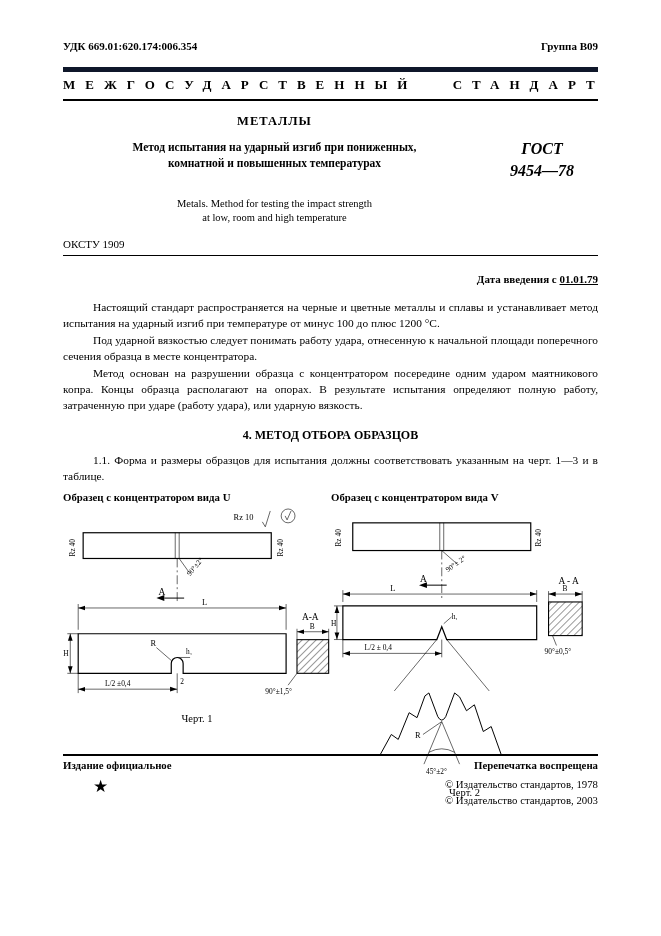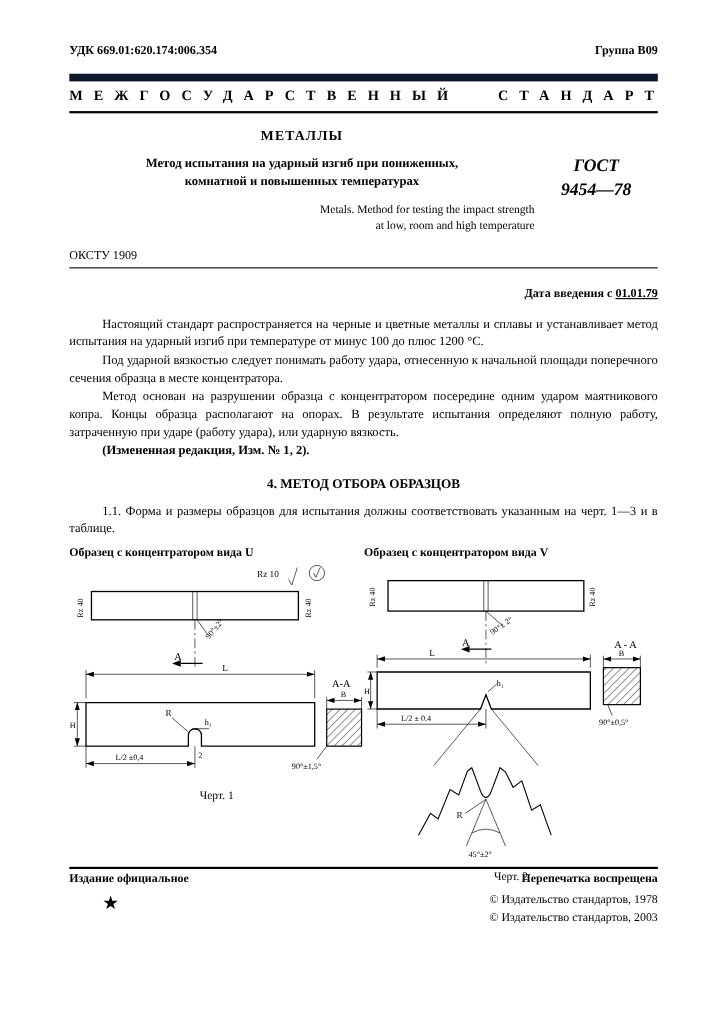--- a/index.html
+++ b/index.html
@@ -3,27 +3,27 @@
 <meta charset="utf-8">
 <style>
   * { margin:0; padding:0; box-sizing:border-box; }
   html,body { background:#fff; }
   .page {
     width:661px; height:936px; background:#fff; position:relative;
     font-family:"Liberation Serif","DejaVu Serif",serif; color:#000;
     padding:40px 63px 4px 63px; overflow:hidden; margin:0 auto;
   }
   .top-row { display:flex; justify-content:space-between; font-weight:bold; font-size:11px; }
-  .band { margin-top:15px; border-top:7px solid #0f172a; border-bottom:2px solid #000; padding:5px 0 6px; }
+  .band { margin-top:15px; border-top:5px solid #0f172a; border-bottom:2px solid #000; padding:5px 0 6px; }
   .band-text { font-weight:bold; font-size:13px; letter-spacing:10px; word-spacing:22px; white-space:nowrap; text-align:center; }
   .title-area { display:flex; margin-top:13px; }
   .title-left { flex:1; text-align:center; }
   .metals { font-weight:bold; font-size:12.5px; margin-bottom:11px; letter-spacing:1px; }
   .sub { font-weight:bold; font-size:11.5px; line-height:1.35; }
-  .en { font-size:10.5px; margin-top:12px; line-height:1.3;text-align:right; }
+  .en { font-size:10.5px; margin-top:26px; line-height:1.3; }
   .gost { width:112px; text-align:center; font-weight:bold; font-size:16px; line-height:1.35; padding-top:24px;font-style:italic; }
   .okstu { font-size:11px; margin-top:14px; }
   .rule { border:none; border-top:1px solid #000; margin-top:5px; }
   .date-line { text-align:right; font-weight:bold; font-size:11px; margin-top:17px; }
   .u { text-decoration:underline; }
   .bodytext { margin-top:15px; font-size:11.4px; line-height:1.4; }
   .bodytext p { text-align:justify; text-indent:30px; margin-bottom:1px; }
   .p-bold { font-weight:bold; }
   .sec { text-align:center; font-weight:bold; font-size:12px; margin:13px 0 9px; }
   .figures { display:flex; margin-top:6px; }
@@ -32,21 +32,21 @@
   .fig-caption { font-weight:bold; font-size:10.8px; margin-bottom:4px; }
   .fig-label { font-size:10.5px; text-align:center; margin-top:8px; }
   svg { display:block; margin:0 auto; }
   svg text { font-family:"Liberation Serif","DejaVu Serif",serif; font-size:8.5px; fill:#000; }
   svg .t7 { font-size:7.5px; }
   svg .t9 { font-size:9.5px; }
   .bar { stroke:#000; stroke-width:1.2; fill:#fff; }
   .ln  { stroke:#000; stroke-width:1; fill:none; }
   .tn  { stroke:#000; stroke-width:0.6; fill:none; }
   .cl  { stroke:#000; stroke-width:0.6; fill:none; stroke-dasharray:9 3 2 3; }
-  .footer { position:absolute; left:63px; right:63px; top:788px; }
+  .footer { position:absolute; left:63px; right:63px; top:754px; }
   .footer-rule { border-top:2px solid #000; }
   .footer-row { display:flex; justify-content:space-between; font-weight:bold; font-size:10.8px; margin-top:3px; }
   .footer-bottom { display:flex; justify-content:space-between; margin-top:5px; }
   .star { font-size:17px; margin-left:30px; }
   .copyrights { font-size:10.8px; line-height:1.5; }
 </style>
 </head>
 <body>
 
 <div class="page">
@@ -81,21 +81,20 @@
 
   <div class="date-line">
     <span>Дата введения с</span>
     <span class="u">01.01.79</span>
   </div>
 
   <div class="bodytext">
     <p>Настоящий стандарт распространяется на черные и цветные металлы и сплавы и устанавливает метод испытания на ударный изгиб при температуре от минус 100 до плюс 1200 °С.</p>
     <p>Под ударной вязкостью следует понимать работу удара, отнесенную к начальной площади поперечного сечения образца в месте концентратора.</p>
     <p>Метод основан на разрушении образца с концентратором посередине одним ударом маятникового копра. Концы образца располагают на опорах. В результате испытания определяют полную работу, затраченную при ударе (работу удара), или ударную вязкость.</p>
-    <p class="p-bold">(Измененная редакция, Изм. № 1, 2).</p>
     <div class="sec">4. МЕТОД ОТБОРА ОБРАЗЦОВ</div>
     <p>1.1. Форма и размеры образцов для испытания должны соответствовать указанным на черт. 1—3 и в таблице.</p>
   </div>
 
   <div class="figures">
 
     <div class="fig1">
       <div class="fig-caption">Образец с концентратором вида U</div>
       <svg width="268" height="198" viewBox="0 0 270 200">
         <defs>

